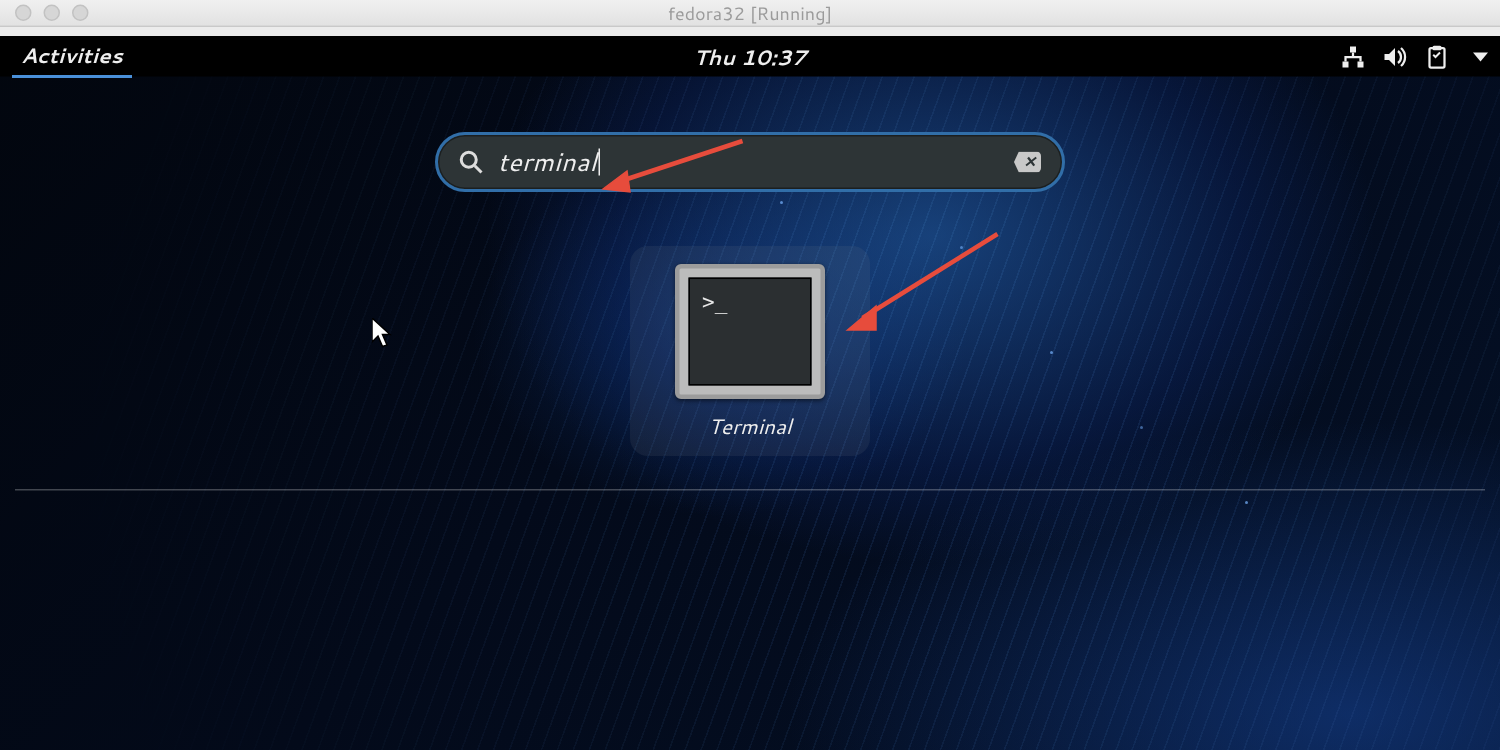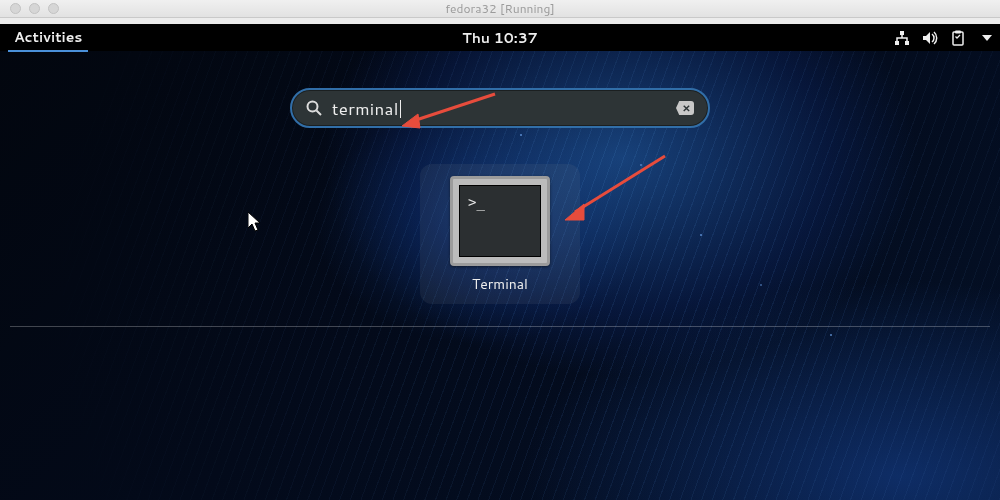--- a/index.html
+++ b/index.html
@@ -41,20 +41,21 @@
     pointer-events: none;
   }
 
   
   .vm {
     position: absolute;
     top: 24px; left: 0;
     width: 1000px; height: 476px;
     background: #000;
     overflow: hidden;
+    font-style: italic;
   }
   .wallpaper {
     position: absolute;
     inset: 0;
     background:
       radial-gradient(ellipse 380px 280px at 62% 28%, rgba(40,110,200,0.55), rgba(20,60,160,0.22) 55%, rgba(0,0,0,0) 78%),
       radial-gradient(ellipse 220px 160px at 48% 42%, rgba(20,80,180,0.35), rgba(0,0,0,0) 75%),
       radial-gradient(ellipse 500px 260px at 90% 95%, rgba(30,90,200,0.40), rgba(0,0,0,0) 75%),
       linear-gradient(135deg, #02060e 0%, #030a1a 45%, #041026 100%);
   }

